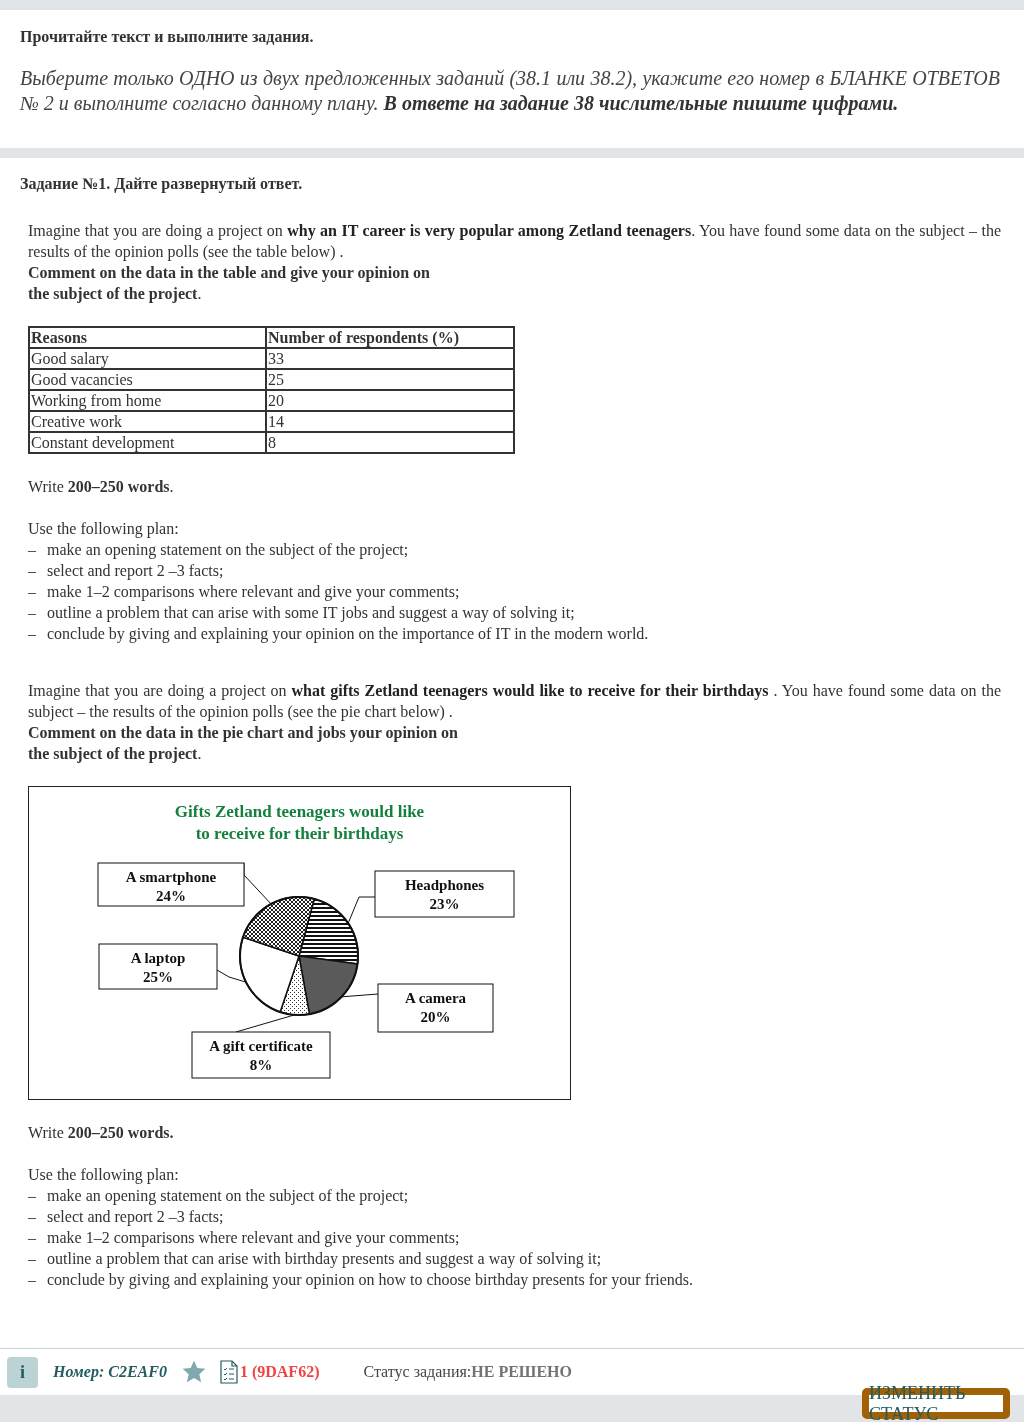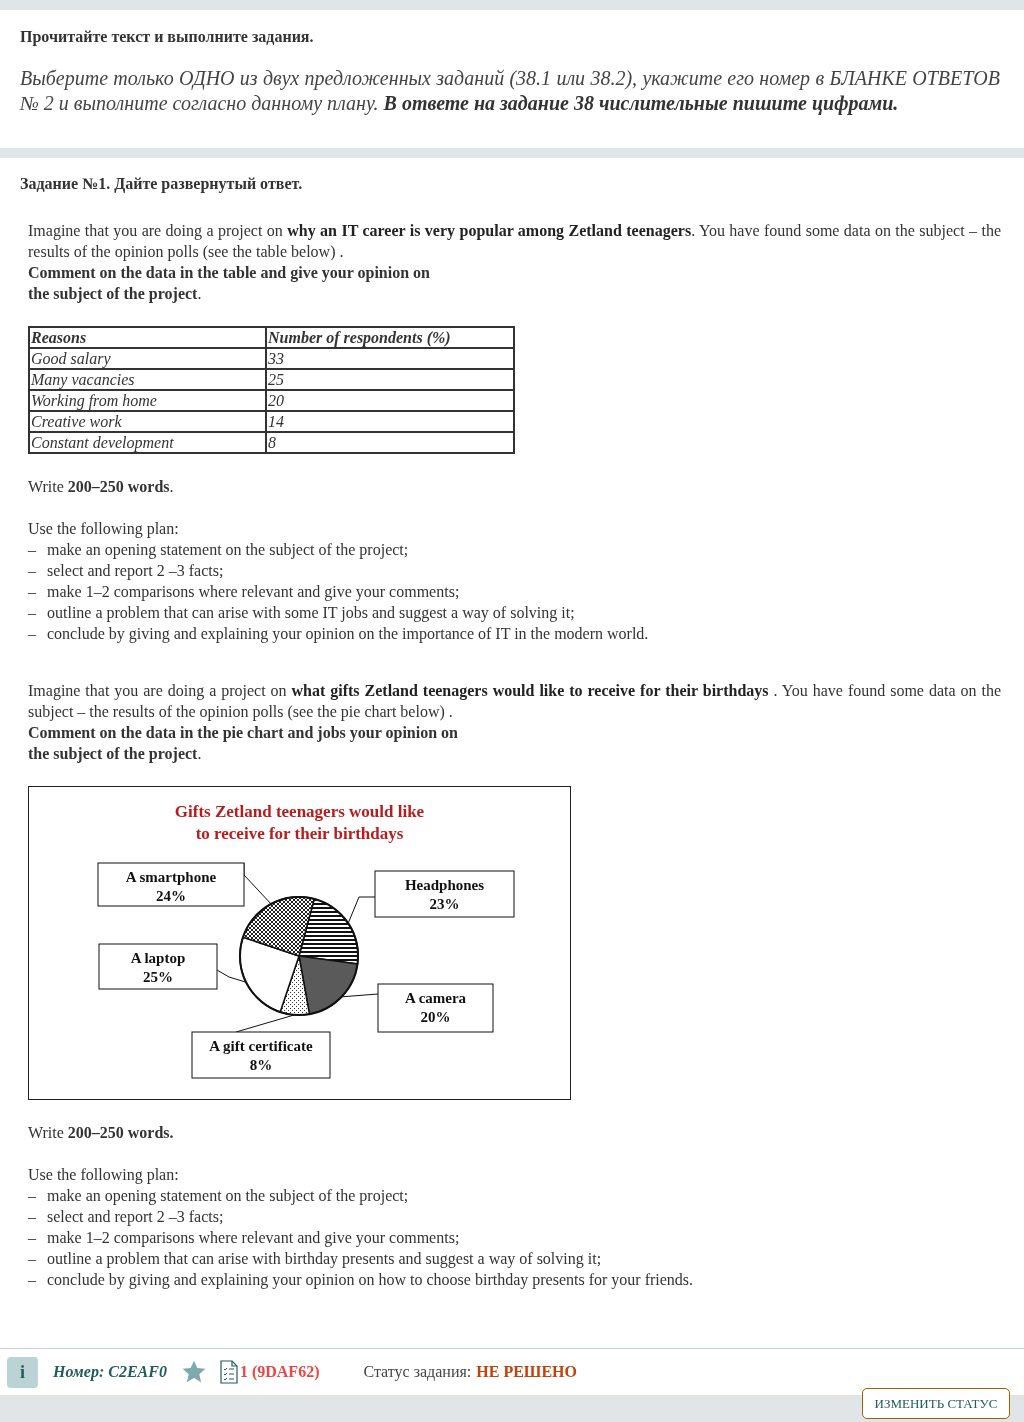--- a/index.html
+++ b/index.html
@@ -15,57 +15,57 @@
   .mid-band { height: 10px; }
   .intro { padding: 18px 24px 32px 20px; }
   .intro-title { font-weight: bold; font-size: 16px; color: #333; margin-bottom: 20px; }
   .intro-text { font-style: italic; font-size: 20px; line-height: 25px; color: #444; text-align: justify; }
   .intro-text b { font-style: italic; color: #333; }
   .task-header { padding: 17px 20px 0 20px; font-weight: bold; font-size: 16px; color: #333; }
   .task-body { padding: 27px 23px 0 28px; font-size: 16px; line-height: 21px; color: #333; }
   .para { text-align: justify; }
   .para b { color: #222; }
   table.reasons { border-collapse: collapse; margin-top: 22px; font-size: 16px; }
-  table.reasons td { border: 2px solid #333; padding: 0 1px; height: 19px; line-height: 19px; font-style: italic; }
+  table.reasons td { border: 2px solid #333; padding: 0 1px; height: 19px; line-height: 19px; }
   table.reasons td.c1 { width: 233px; }
   table.reasons td.c2 { width: 244px; }
   .write { margin-top: 22px; }
   .plan-intro { margin-top: 21px; }
   .plan-item { display: flex; }
   .plan-item .dash { width: 19px; flex: none; }
   .sep { height: 36px; }
   .chart-box {
     margin-top: 22px; width: 541px; height: 312px; border: 1px solid #222; position: relative;
   }
   .chart-title {
     position: absolute; left: 0; right: 0; top: 14px; text-align: center;
-    font-weight: bold; font-size: 17px; line-height: 22px; color: #b91c1c;
+    font-weight: bold; font-size: 17px; line-height: 22px; color: #15803d;
   }
   .chart-svg { position: absolute; left: 0; top: 0; }
   .footer {
     position: absolute; left: 0; top: 1348px; width: 1024px; height: 46px;
     border-top: 1px solid #c6d6da; background: #fff;
     display: flex; align-items: center;
   }
   .info-btn {
     margin-left: 7px; width: 31px; height: 31px; border-radius: 4px;
     background: #bcd3d5; color: #235b5e; font-weight: bold; font-size: 18px;
     display: flex; align-items: center; justify-content: center;
   }
   .number { margin-left: 15px; font-weight: bold; color: #235b5e; font-size: 16px; font-style: italic; }
   .star-icon { margin-left: 14px; width: 26px; height: 26px; }
   .doc-icon { margin-left: 13px; width: 18px; height: 24px; }
   .variant { font-weight: bold; color: #ef4444; font-size: 16px; margin-left: 2px; }
   .status-label { margin-left: 44px; color: #444; font-size: 16px; }
-  .status-value { font-weight: bold; color: #c2410c; font-size: 16px; margin-left: 5px; }
+  .status-value { font-weight: bold; color: #737373; font-size: 16px; }
   .bottom-band { position: absolute; left: 0; top: 1395px; width: 1024px; height: 27px; background: #e1e5e7; }
   .change-btn {
     position: absolute; left: 862px; top: 1388px; width: 148px; height: 31px;
-    border: 1px solid #a16207; border-radius: 5px; background: #fff;
-    color: #235b5e; font-size: 13px; display: flex; align-items: center; justify-content: center;
+    border: 7px solid #a16207; border-radius: 5px; background: #fff;
+    color: #235b5e; font-size: 18px; display: flex; align-items: center; justify-content: center;
     box-sizing: border-box;
   }
 </style>
 </head>
 <body>
 
 <div class="gray-band top-band"></div>
 
 <div class="intro">
   <div class="intro-title">Прочитайте текст и выполните задания.</div>
@@ -87,21 +87,21 @@
       <tbody>
           <tr>
         <td class="c1"><b>Reasons</b></td>
         <td class="c2"><b>Number of respondents  (%)</b></td>
       </tr>
       <tr>
             <td>Good salary</td>
             <td>33</td>
           </tr>
       <tr>
-            <td>Many vacancies</td>
+            <td>Good vacancies</td>
             <td>25</td>
           </tr>
       <tr>
             <td>Working from home</td>
             <td>20</td>
           </tr>
       <tr>
             <td>Creative work</td>
             <td>14</td>
           </tr>

